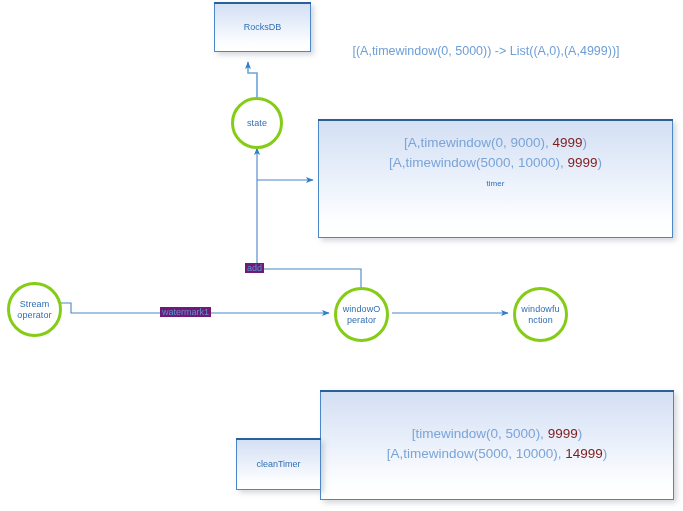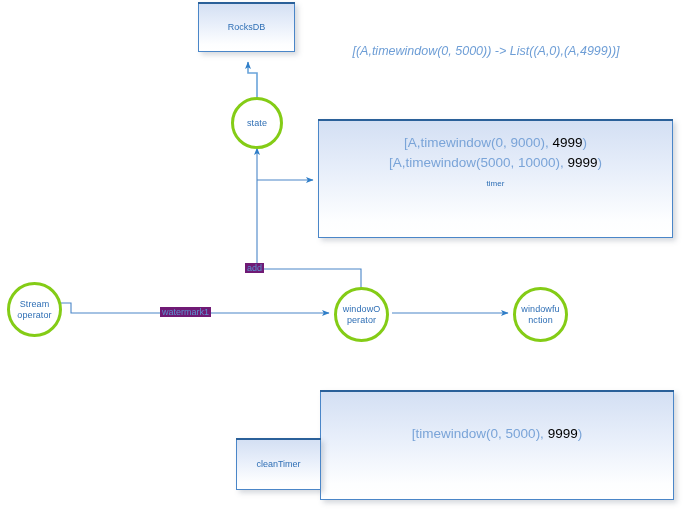--- a/index.html
+++ b/index.html
@@ -76,21 +76,21 @@
     white-space: pre;
   }
   .bigtext {
     position: absolute;
     text-align: center;
     font-size: 13.5px;
     line-height: 20px;
     color: #7aa4d8;
     white-space: nowrap;
   }
-  .bigtext .red { color: #000000; }
+  .bigtext .red { color: #7f1d1d; }
   .bigtext .blue { color: #7aa4d8; }
   .sublabel {
     position: absolute;
     font-size: 8px;
     color: #2f6fb5;
     text-align: center;
   }
   .edgelabel {
     position: absolute;
     font-size: 9px;
@@ -125,25 +125,25 @@
 
   <g>
     <polyline points="60,303 71,303 71,313 329,313" fill="none" stroke="#4a86c8" stroke-width="1.1" marker-end="url(#arrowBlue)"></polyline>
   </g>
 
   <g>
     <polyline points="392,313 508,313" fill="none" stroke="#4a86c8" stroke-width="1.1" marker-end="url(#arrowBlue)"></polyline>
   </g>
 </svg>
 
-<div class="node rect" style="left:198px; top:2px; width:97px; height:50px;">
+<div class="node rect" style="left:214px; top:2px; width:97px; height:50px;">
   <div class="boxlabel">RocksDB</div>
 </div>
 
-<div class="annot" style="left:312px; top:6px; width:348px;font-style:italic;">
+<div class="annot" style="left:312px; top:6px; width:348px;">
   <div>[(A,timewindow(0, 5000)) -&gt; List((A,0),(A,4999))]</div>
 </div>
 
 <div class="node circle" style="left:231px; top:97px; width:52px; height:52px;">
   <div class="lbl">state</div>
 </div>
 
 <div class="node rect" style="left:318px; top:119px; width:355px; height:119px;"></div>
 <div class="bigtext" style="left:318px; top:133px; width:355px;">
   <div>
@@ -172,17 +172,20 @@
 <div class="node circle" style="left:513px; top:287px; width:55px; height:55px;">
   <div class="lbl">windowfu
 nction</div>
 </div>
 
 <div class="node rect" style="left:320px; top:390px; width:354px; height:110px;"></div>
 <div class="bigtext" style="left:320px; top:424px; width:354px;">
   <div>
     <span class="blue">[timewindow(0, 5000), </span><span class="red">9999</span><span class="blue">)</span>
   </div>
+  <div>
+    <span class="blue">[A,timewindow(5000, 10000), </span><span class="red">14999</span><span class="blue">)</span>
+  </div>
 </div>
 
 <div class="node rect" style="left:236px; top:438px; width:85px; height:52px; z-index:5;">
   <div class="boxlabel">cleanTimer</div>
 </div>
 
 </body></html>

